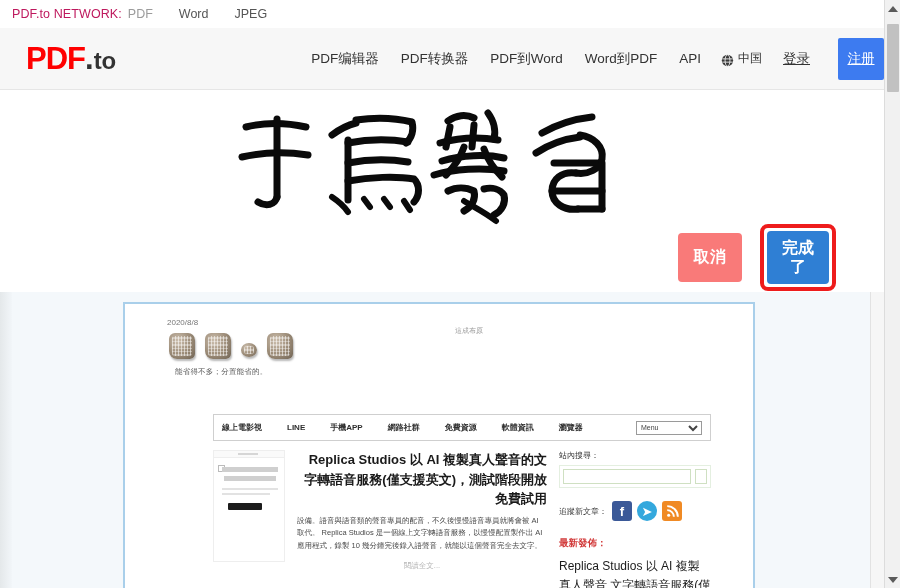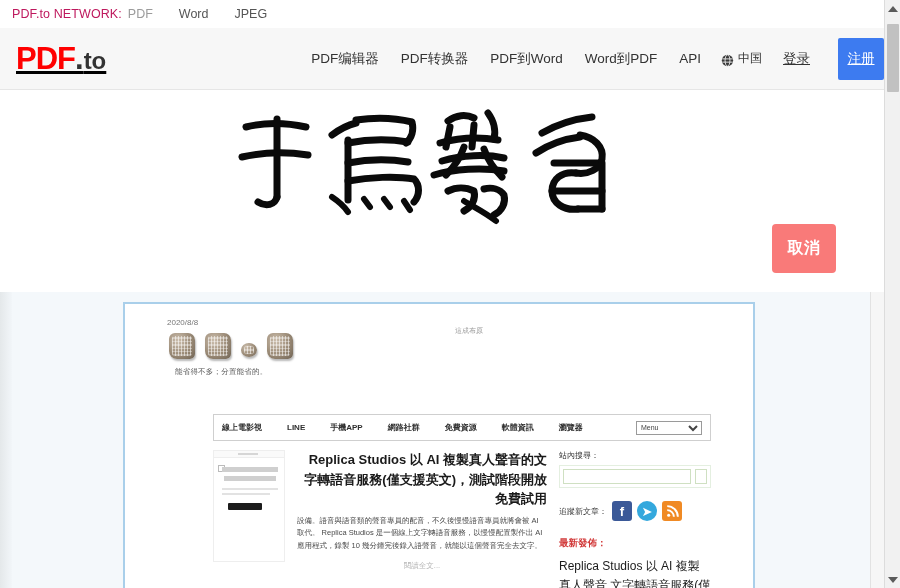--- a/index.html
+++ b/index.html
@@ -45,21 +45,21 @@
   .top-strip .brandlabel { color: #be185d; margin-right: 6px; letter-spacing: .1px; }
   .top-strip a { color: #9b9b9b; text-decoration: none; margin-right: 26px; font-size: 12.5px; }
   .top-strip a.dark { color: #555; }
 
   
   .header {
     position: absolute; top: 28px; left: 0; width: 884px; height: 62px;
     background: #f7f7f7; border-bottom: 1px solid #e6e6e6;
     display: flex; align-items: center;
   }
-  .logo { margin-left: 16px; font-size: 31px; font-weight: bold; line-height: 1; text-decoration: underline; }
+  .logo { margin-left: 26px; font-size: 31px; font-weight: bold; line-height: 1; }
   .logo .red { color: #ff0000; letter-spacing: -1px; }
   .logo .dot { color: #333; }
   .logo .to { color: #333; font-size: 24px; }
 
   .nav { margin-left: auto; display: flex; align-items: center; height: 62px; }
   .nav .item {
     color: #333; font-size: 13.5px; text-decoration: none; padding: 0 11px;
     white-space: nowrap;
   }
   .nav .globe-wrap { display: flex; align-items: flex-end; padding: 0 9px; color:#333; font-size:12px; }
@@ -266,20 +266,26 @@
         <path d="M340 68 C326 66, 316 74, 316 86 C316 98, 328 106, 342 104"></path>
         <path d="M318 58 L364 58"></path>
         <path d="M316 86 L366 86"></path>
         <path d="M366 58 L366 104"></path>
         <path d="M342 104 L366 104"></path>
       </svg>
     </div>
 
     <div class="btn-row">
       <button class="btn-cancel">取消</button>
+      <div class="btn-done-wrap">
+        <button class="btn-done">
+          <span>完成</span>
+          <span>了</span>
+        </button>
+      </div>
     </div>
   </div>
 
   <div class="doc-area">
     <div class="left-gutter"></div>
 
     <div class="doc-page">
       <div class="doc-inner">
 
         <div class="doc-date">2020/8/8</div>

